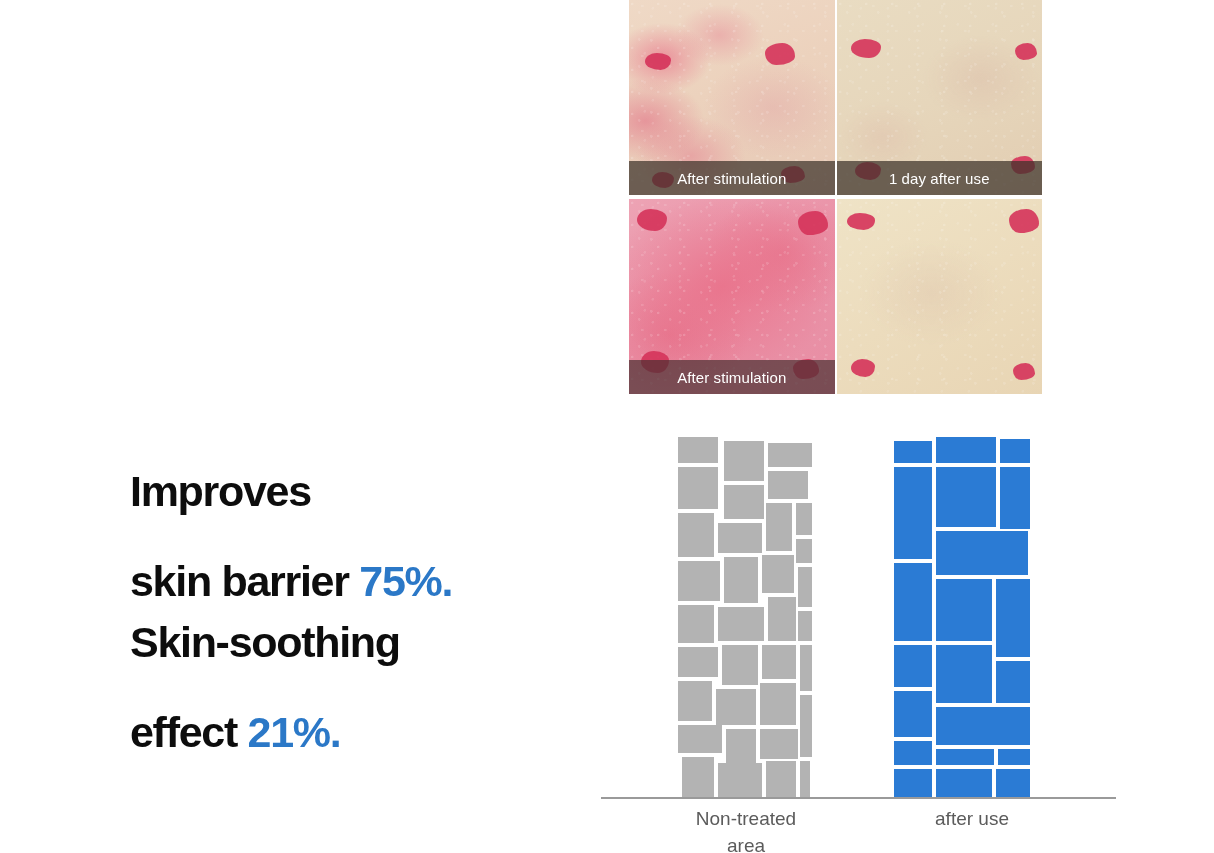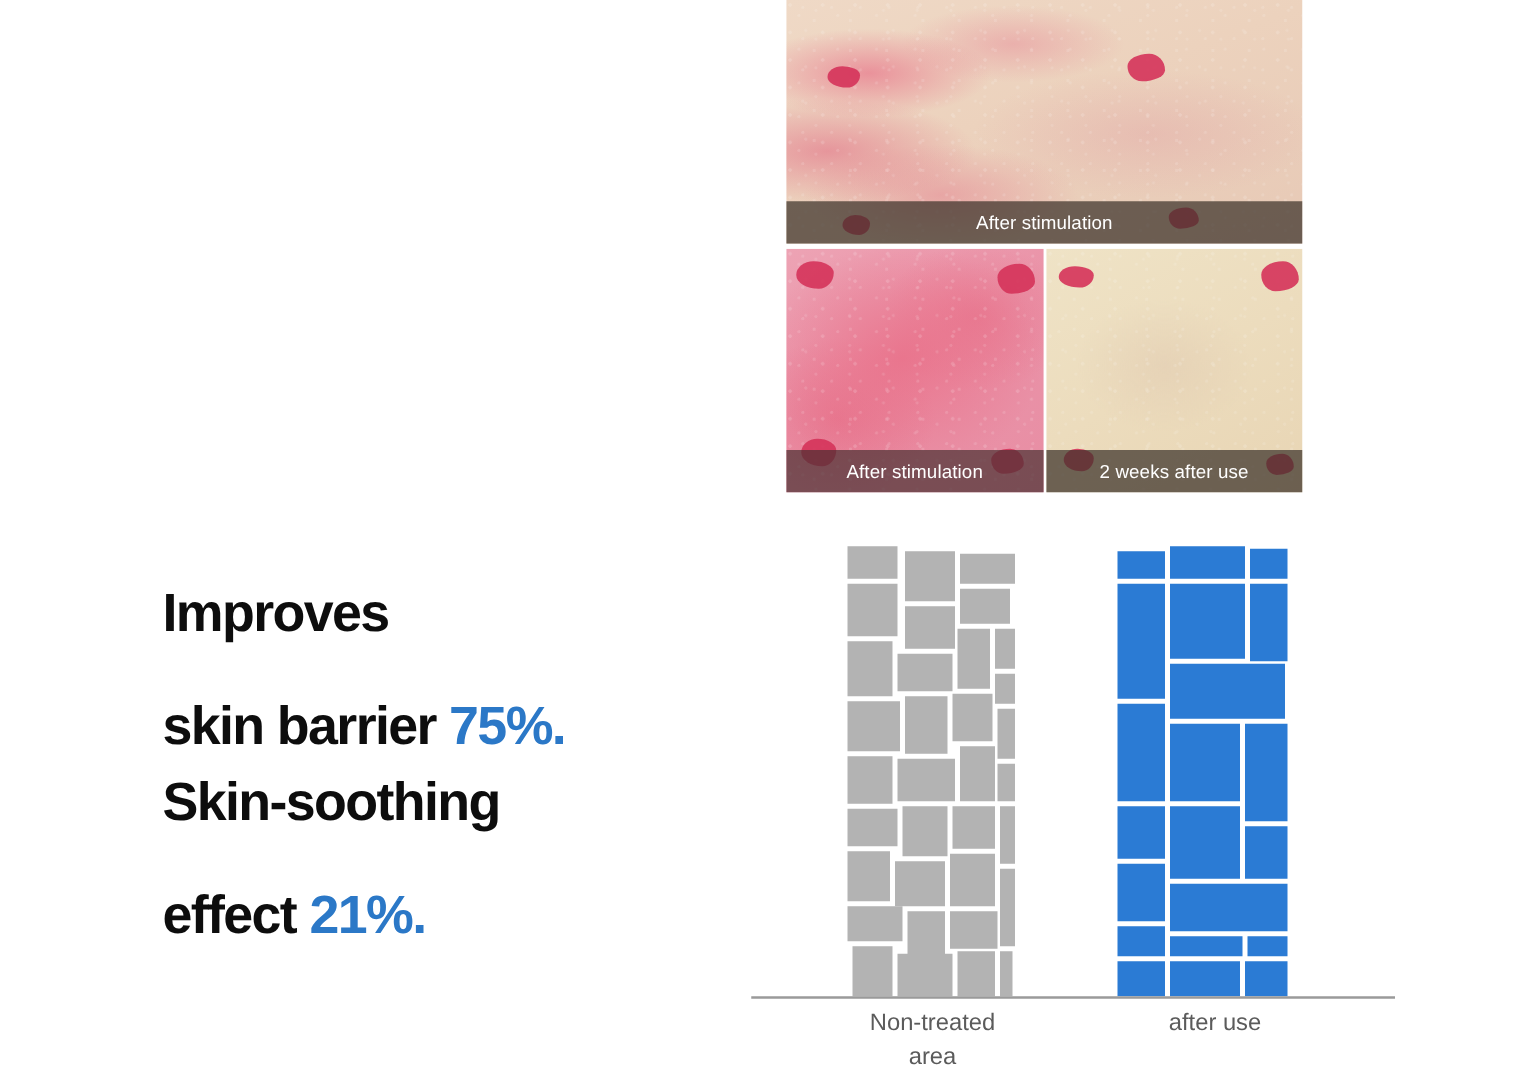--- a/index.html
+++ b/index.html
@@ -134,40 +134,48 @@
     <div class="photo-row">
       <div class="photo-cell">
         <div class="skin skin-irritated-1"></div>
         <div class="speckle"></div>
         <div class="spot" style="left:8%;  top:27%; width:26px; height:17px;"></div>
         <div class="spot s2" style="left:66%; top:22%; width:30px; height:22px;"></div>
         <div class="spot" style="left:11%; top:88%; width:22px; height:16px;"></div>
         <div class="spot s2" style="left:74%; top:85%; width:24px; height:17px;"></div>
         <div class="photo-caption">After stimulation</div>
       </div>
+      <div class="photo-cell">
+        <div class="skin skin-calm-1"></div>
+        <div class="speckle"></div>
+        <div class="spot" style="left:7%;  top:20%; width:30px; height:19px;"></div>
+        <div class="spot s2" style="left:87%; top:22%; width:22px; height:17px;"></div>
+        <div class="spot" style="left:9%;  top:83%; width:26px; height:18px;"></div>
+        <div class="spot s2" style="left:85%; top:80%; width:24px; height:18px;"></div>
+        <div class="photo-caption">1 day after use</div>
+      </div>
     </div>
 
     <div class="photo-row">
       <div class="photo-cell">
         <div class="skin skin-irritated-2"></div>
         <div class="speckle"></div>
         <div class="spot" style="left:4%;  top:5%;  width:30px; height:22px;"></div>
         <div class="spot s2" style="left:82%; top:6%;  width:30px; height:24px;"></div>
         <div class="spot" style="left:6%;  top:78%; width:28px; height:22px;"></div>
         <div class="spot s2" style="left:80%; top:82%; width:26px; height:20px;"></div>
         <div class="photo-caption cap-dark">After stimulation</div>
       </div>
       <div class="photo-cell">
         <div class="skin skin-healed"></div>
         <div class="speckle"></div>
         <div class="spot" style="left:5%;  top:7%;  width:28px; height:17px;"></div>
         <div class="spot s2" style="left:84%; top:5%;  width:30px; height:24px;"></div>
         <div class="spot" style="left:7%;  top:82%; width:24px; height:18px;"></div>
         <div class="spot s2" style="left:86%; top:84%; width:22px; height:17px;"></div>
-        <div class="photo-caption">2 weeks after use</div>
       </div>
     </div>
 
   </div>
 
   <div class="chart">
 
     <div class="bar-wrap" id="bar-gray">
       <div class="brick g" style="left:2px;  top:0px;   width:40px; height:26px;"></div>
       <div class="brick g" style="left:48px; top:4px;   width:40px; height:40px;"></div>

